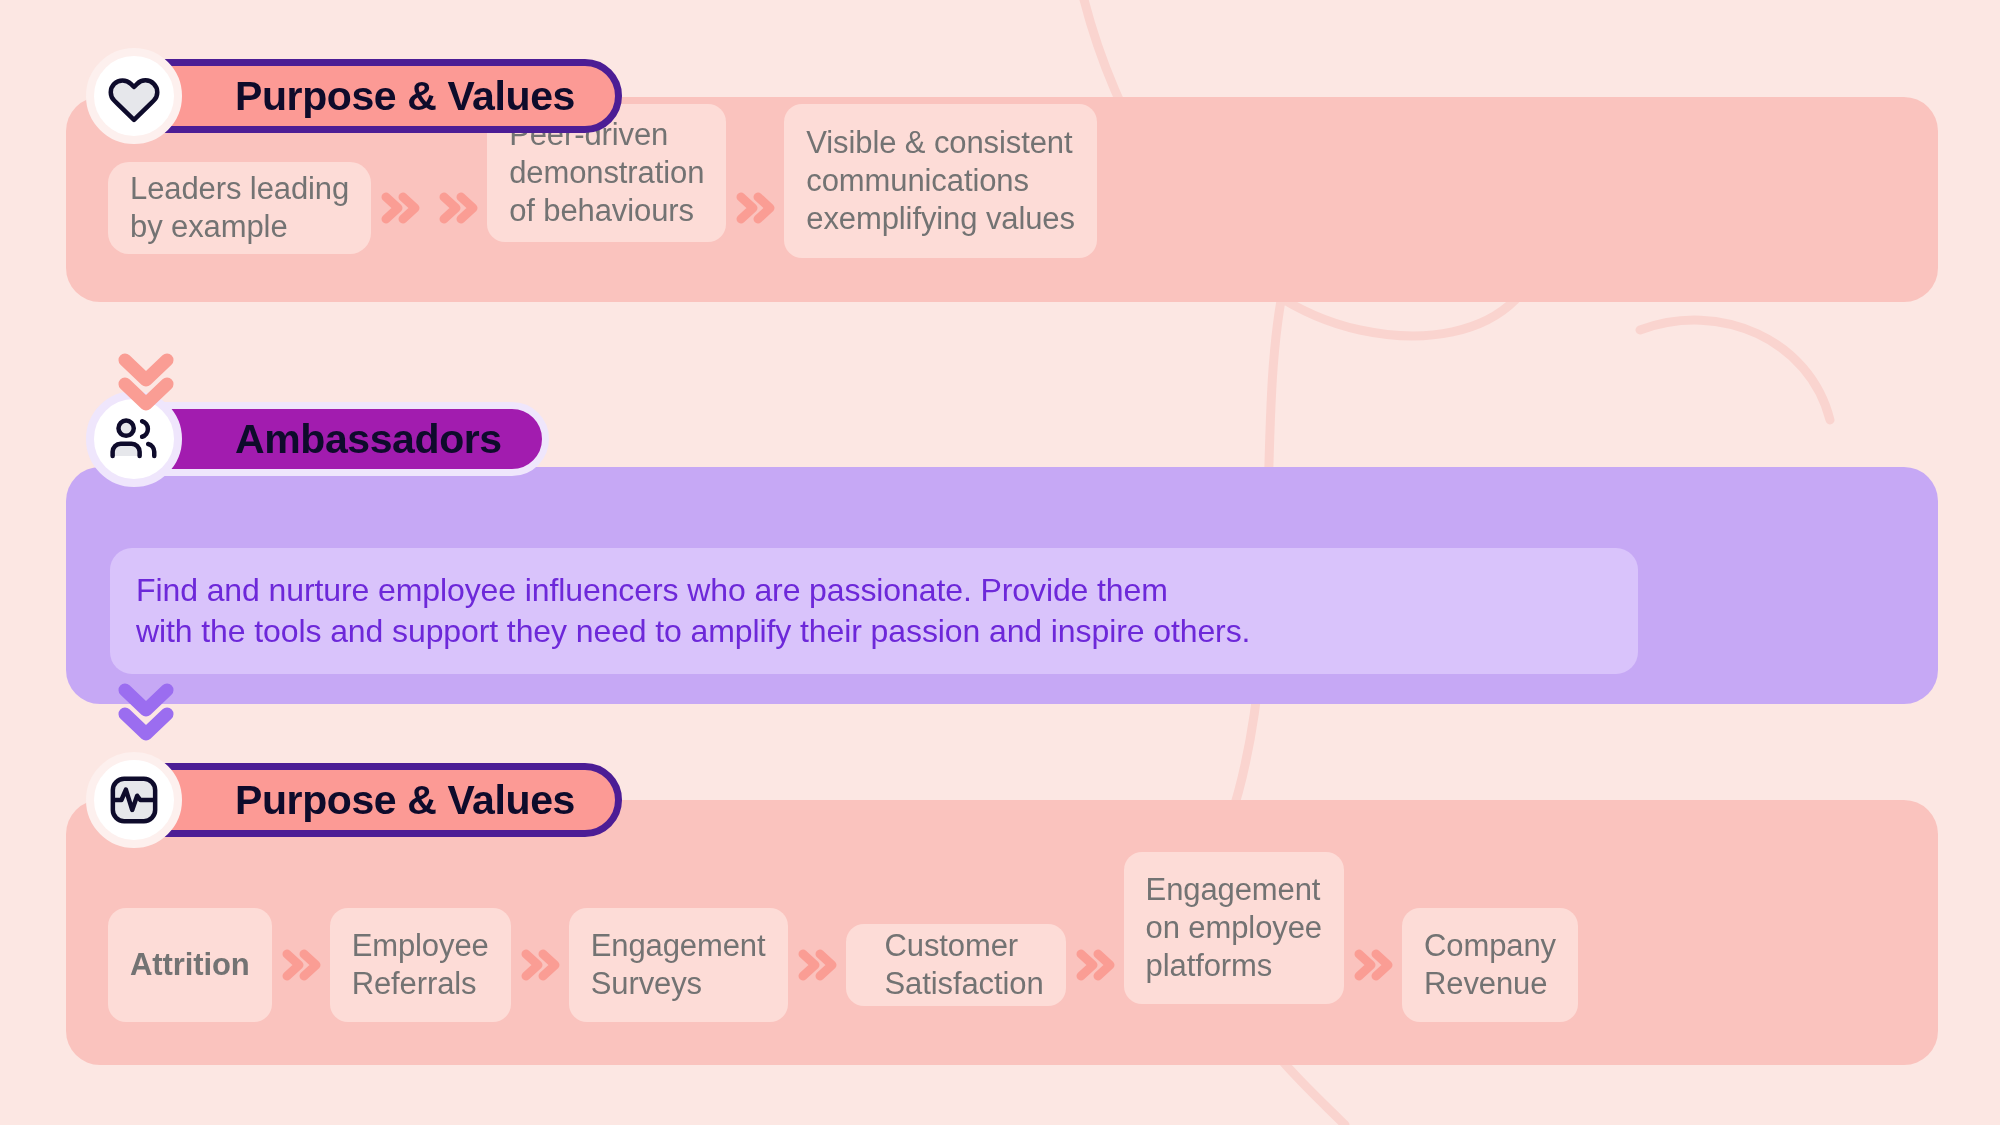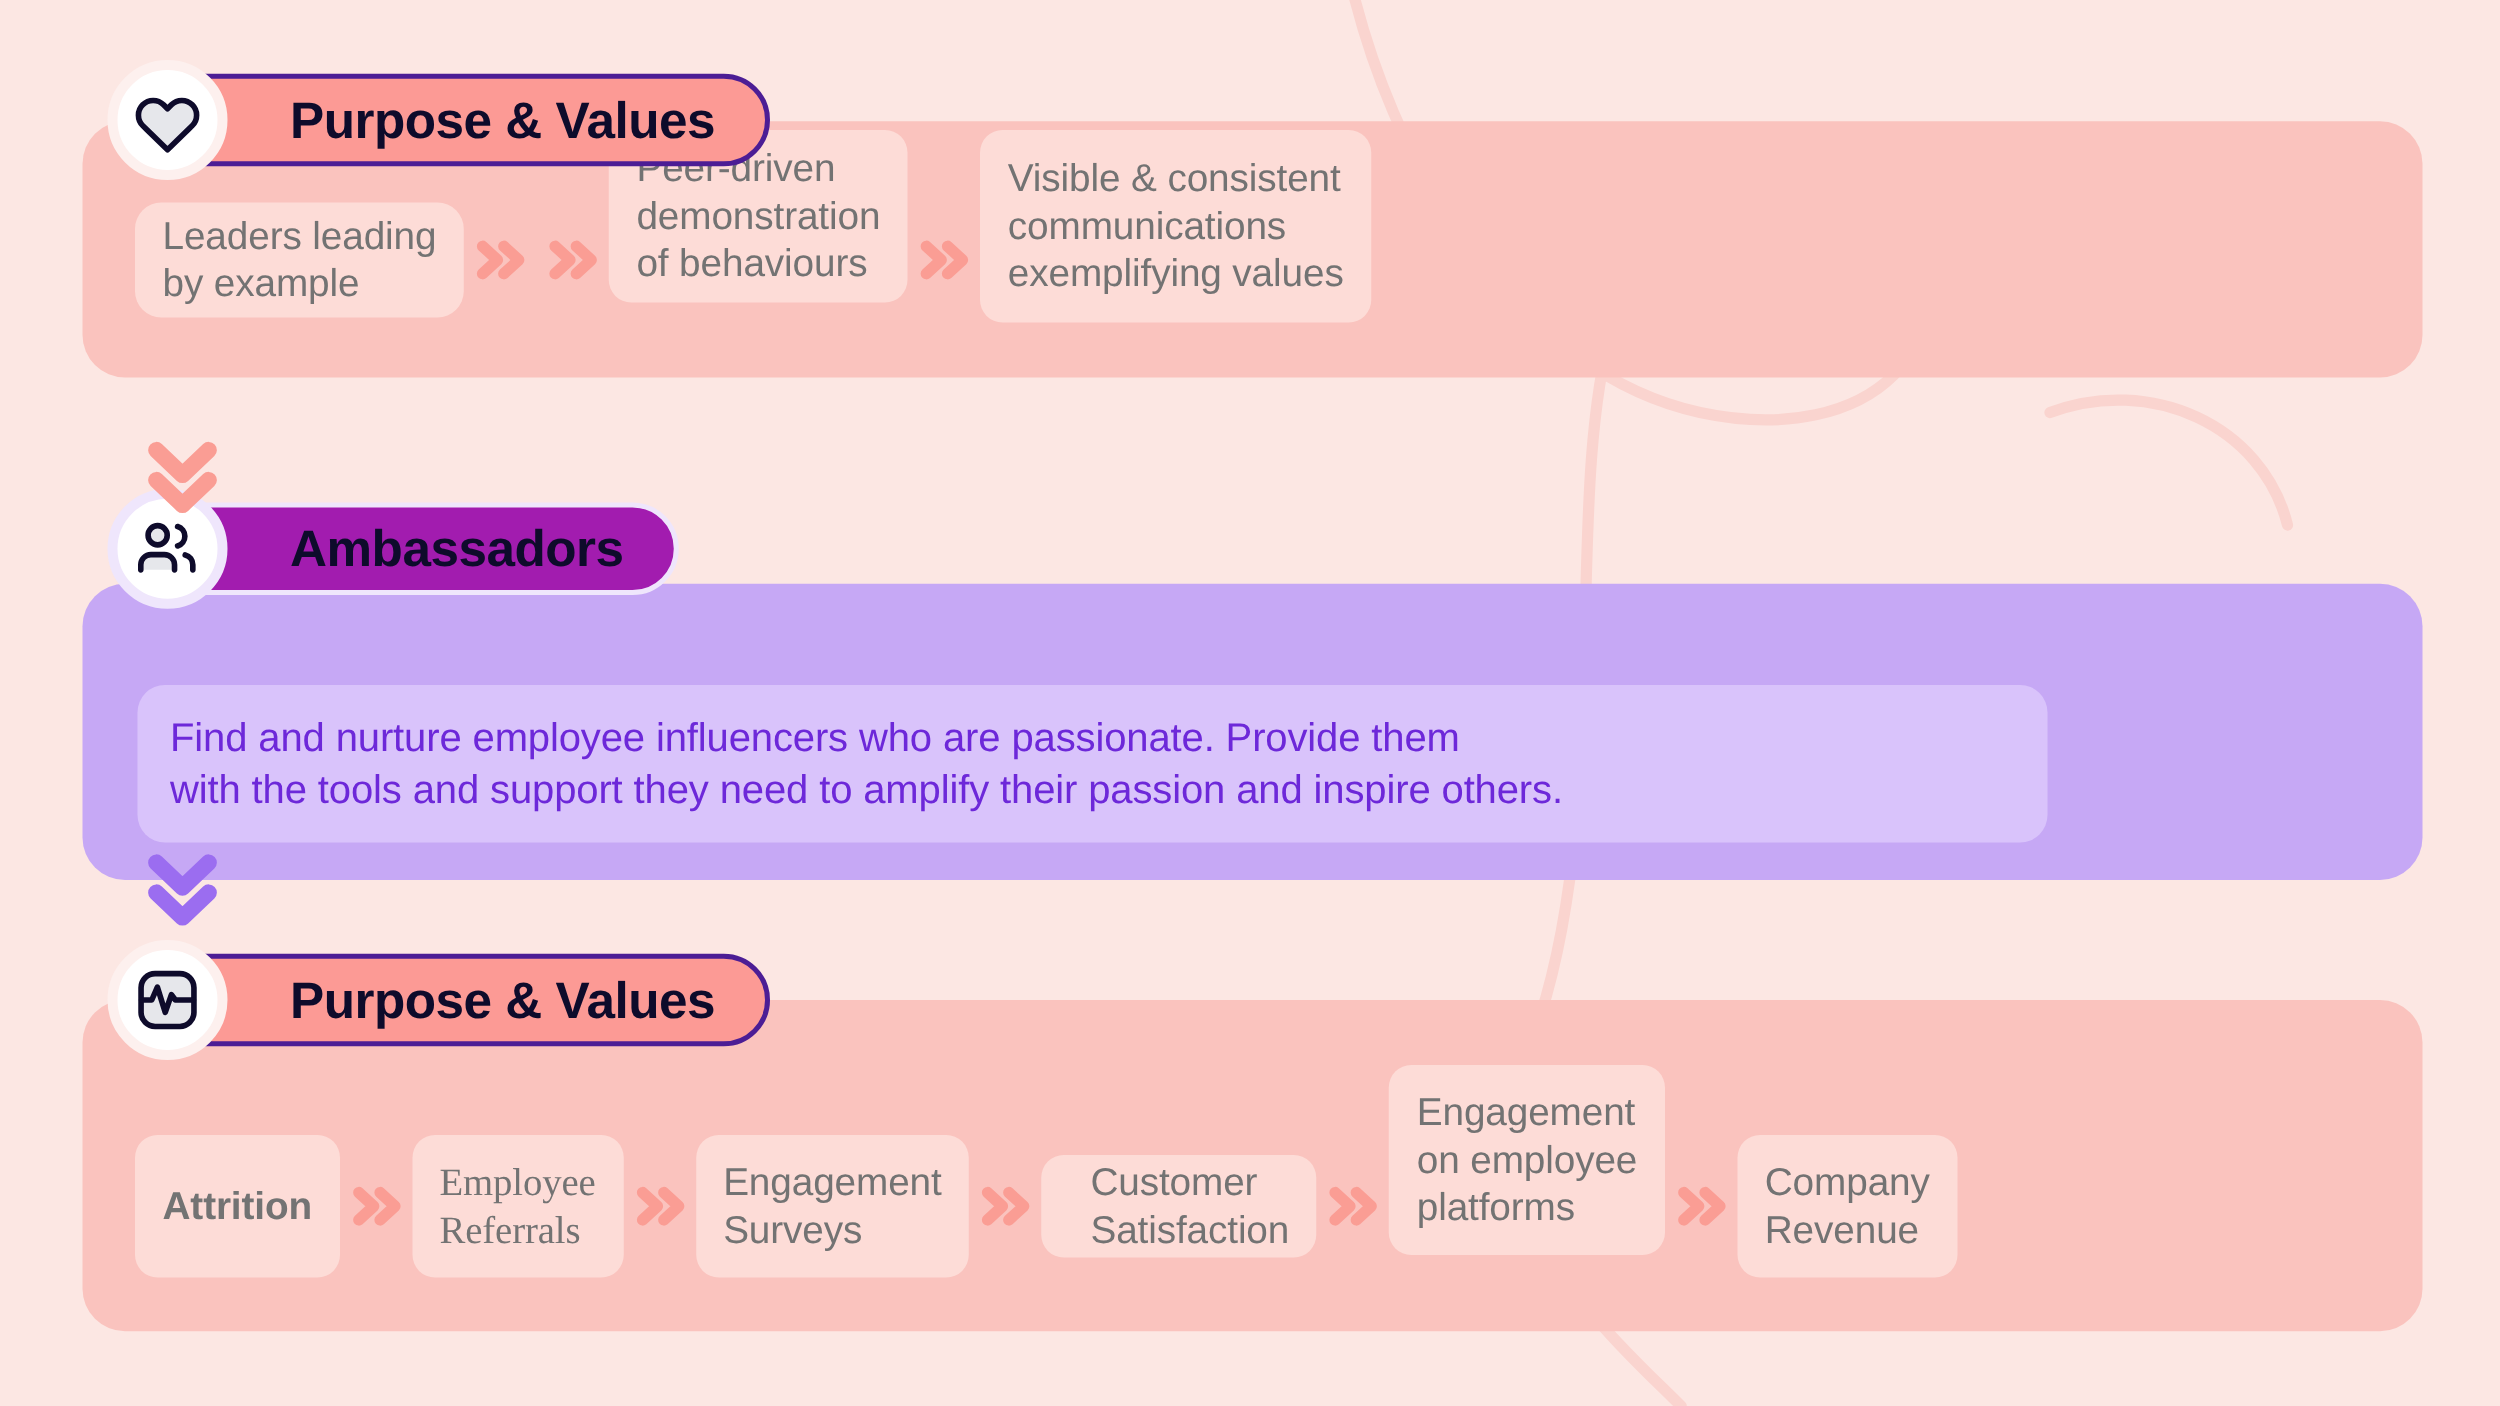--- a/index.html
+++ b/index.html
@@ -52,21 +52,21 @@
     z-index: 6;
   }
 
   .pill {
     height: 74px;
     display: flex;
     align-items: center;
     border-radius: 37px;
     padding: 0 40px 0 108px;
     margin-left: -62px;
-    border: 4px solid #4c1d95;
+    border: 7px solid #4c1d95;
   }
   .pill-pink   { background: #FC9A95; }
   .pill-purple { background: #a21caf; border-color: #EFE6FC; }
 
   .pill-label {
     font-size: 41px;
     font-weight: 600;
     letter-spacing: -0.4px;
     color: #0E0B2B;
     white-space: nowrap;
@@ -239,21 +239,21 @@
   </div>
 
   <div class="chips" style="top:890px; left:108px; width:1810px; height:150px;">
     <div class="chip" style="height:114px;font-weight:bold;">Attrition</div>
     <div class="chev">
       <svg width="44" height="40" viewBox="0 0 44 40" fill="none" stroke="#FA9D94" stroke-width="9" stroke-linecap="round" stroke-linejoin="round">
         <path d="M8 9 L20 20 L8 31"></path>
           <path d="M25 9 L37 20 L25 31"></path>
       </svg>
     </div>
-    <div class="chip" style="height:114px;font-family:Liberation Serif, serif;">Employee
+    <div class="chip" style="height:114px;">Employee
 Referrals</div>
     <div class="chev">
       <svg width="44" height="40" viewBox="0 0 44 40" fill="none" stroke="#FA9D94" stroke-width="9" stroke-linecap="round" stroke-linejoin="round">
         <path d="M8 9 L20 20 L8 31"></path>
           <path d="M25 9 L37 20 L25 31"></path>
       </svg>
     </div>
     <div class="chip" style="height:114px;">Engagement
 Surveys</div>
     <div class="chev">

